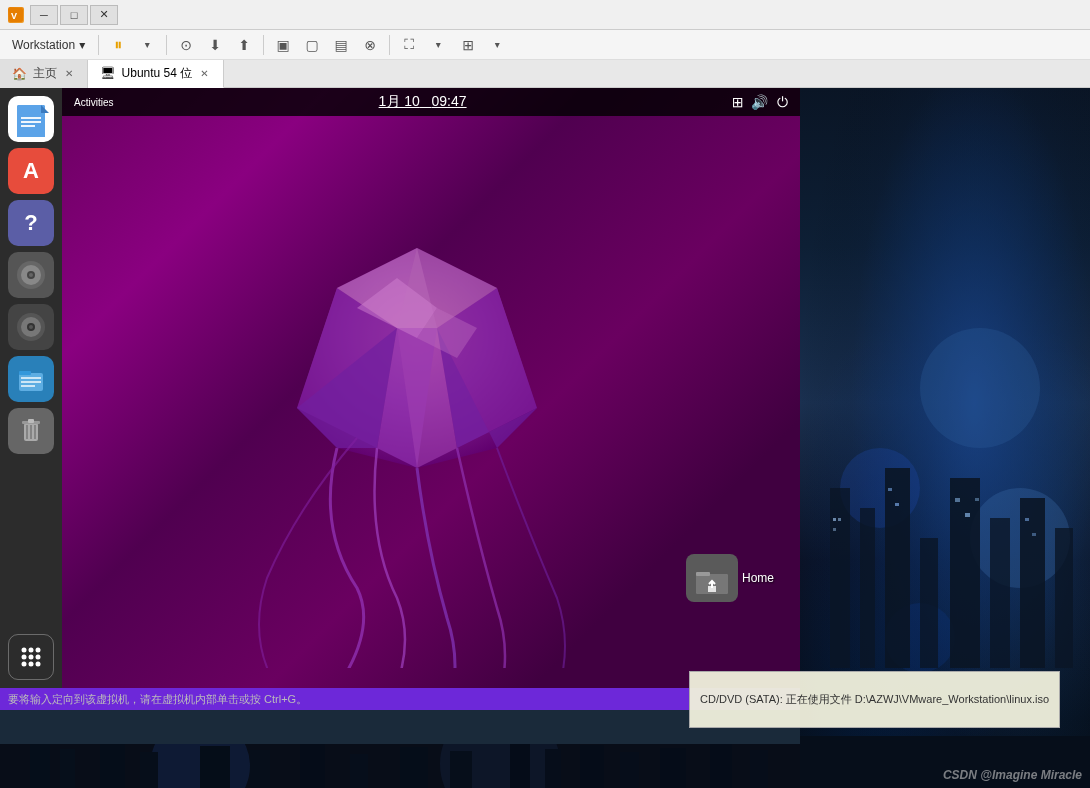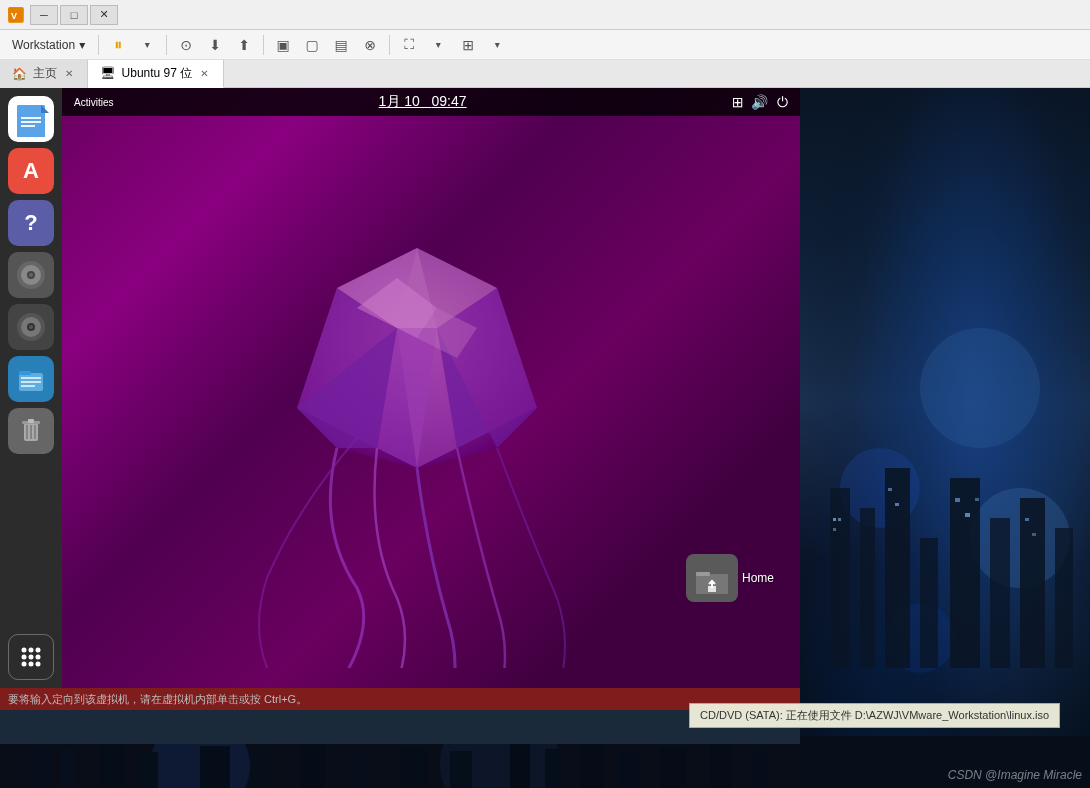--- a/index.html
+++ b/index.html
@@ -167,21 +167,21 @@
       display: flex; align-items: center; justify-content: center;
       font-size: 24px;
     }
     .desktop-icon-label {
       color: white; font-size: 12px; text-shadow: 1px 1px 2px rgba(0,0,0,0.8);
     }
 
     
     .status-bar {
       height: 22px;
-      background: #7f1d1d;
+      background: #6d28d9;
       display: flex; align-items: center;
       padding: 0 8px;
       color: #ccc;
       font-size: 11px;
       justify-content: space-between;
       gap: 44px;
     }
     .status-right {
       display: flex; align-items: center; gap: 6px;
     }
@@ -289,21 +289,21 @@
 </div>
 
 <div class="tab-bar">
   <div class="tab">
     <span class="tab-icon">🏠</span>
     <span>主页</span>
     <span class="tab-close">✕</span>
   </div>
   <div class="tab active">
     <span class="tab-icon">🖥</span>
-    <span>Ubuntu 97 位</span>
+    <span>Ubuntu 54 位</span>
     <span class="tab-close">✕</span>
   </div>
 </div>
 
 <div class="main-area" style="position:relative; display:flex; width:1090px; height:600px;">
 
   <div class="vm-container">
 
     <div class="ubuntu-sidebar">
 
@@ -524,20 +524,20 @@
     <rect x="510" y="0" width="20" height="44" fill="#050c18"></rect>
     <rect x="545" y="5" width="16" height="39" fill="#060d1a"></rect>
     <rect x="580" y="1" width="24" height="43" fill="#050c18"></rect>
     <rect x="620" y="8" width="19" height="36" fill="#060d1a"></rect>
     <rect x="660" y="4" width="26" height="40" fill="#050c18"></rect>
     <rect x="710" y="0" width="22" height="44" fill="#050c18"></rect>
     <rect x="750" y="6" width="18" height="38" fill="#060d1a"></rect>
   </svg>
 </div>
 
-<div style="position:absolute; bottom:0; left:800px; width:290px; height:52px; background:#060e1a;">
+<div style="position:absolute; bottom:0; left:800px; width:290px; height:52px; background:#060e1a;font-weight:bold;">
 
   <span class="watermark" style="position:absolute; bottom:6px; right:8px; font-size:12px; color:rgba(200,200,200,0.6); font-style:italic;">CSDN @Imagine Miracle</span>
 </div>
 
-<div class="cdrom-status" style="position:absolute; bottom:60px; right:30px; background:rgba(240,240,220,0.95); border:1px solid #aaa; padding:4px 10px; font-size:11px; color:#333; white-space:nowrap; z-index:100;">
+<div class="cdrom-status" style="position:absolute; bottom:60px; right:30px; background:rgba(240,240,220,0.95); border:1px solid #aaa; padding:20px 10px; font-size:11px; color:#333; white-space:nowrap; z-index:100;">
   <span>CD/DVD (SATA): 正在使用文件 D:\AZWJ\VMware_Workstation\linux.iso</span>
 </div>
 
 </body></html>

